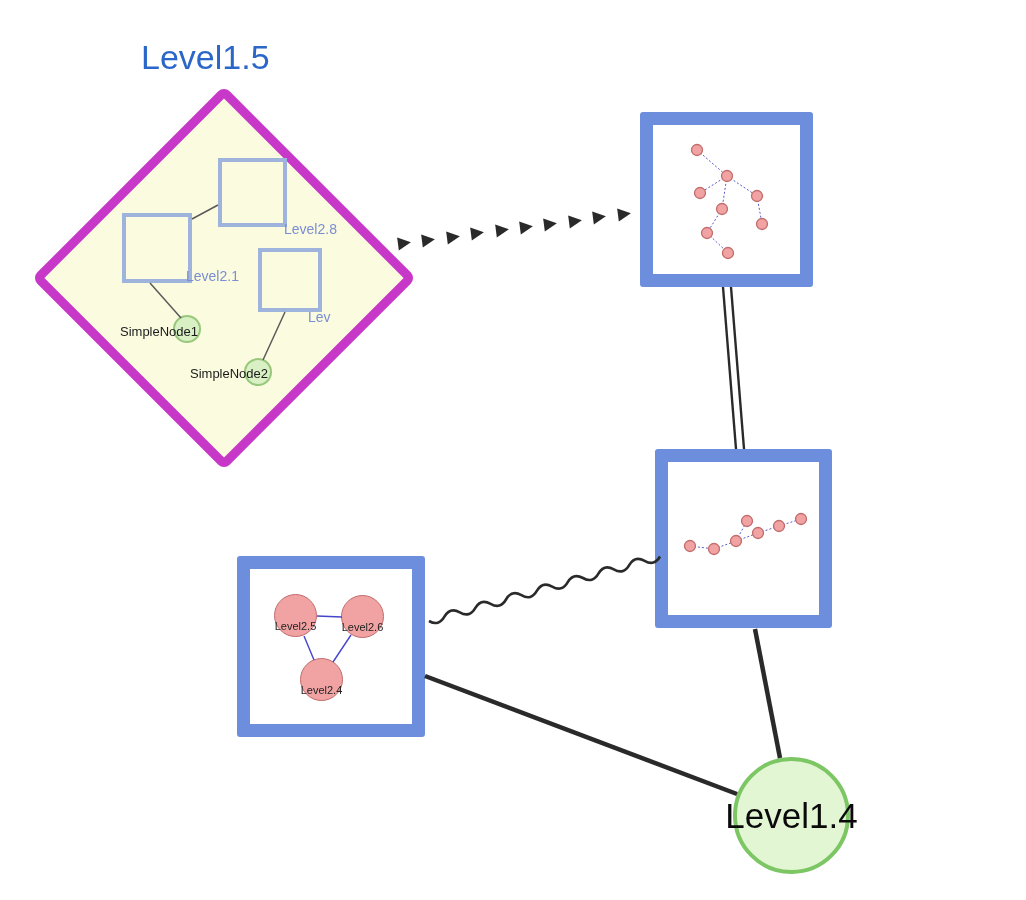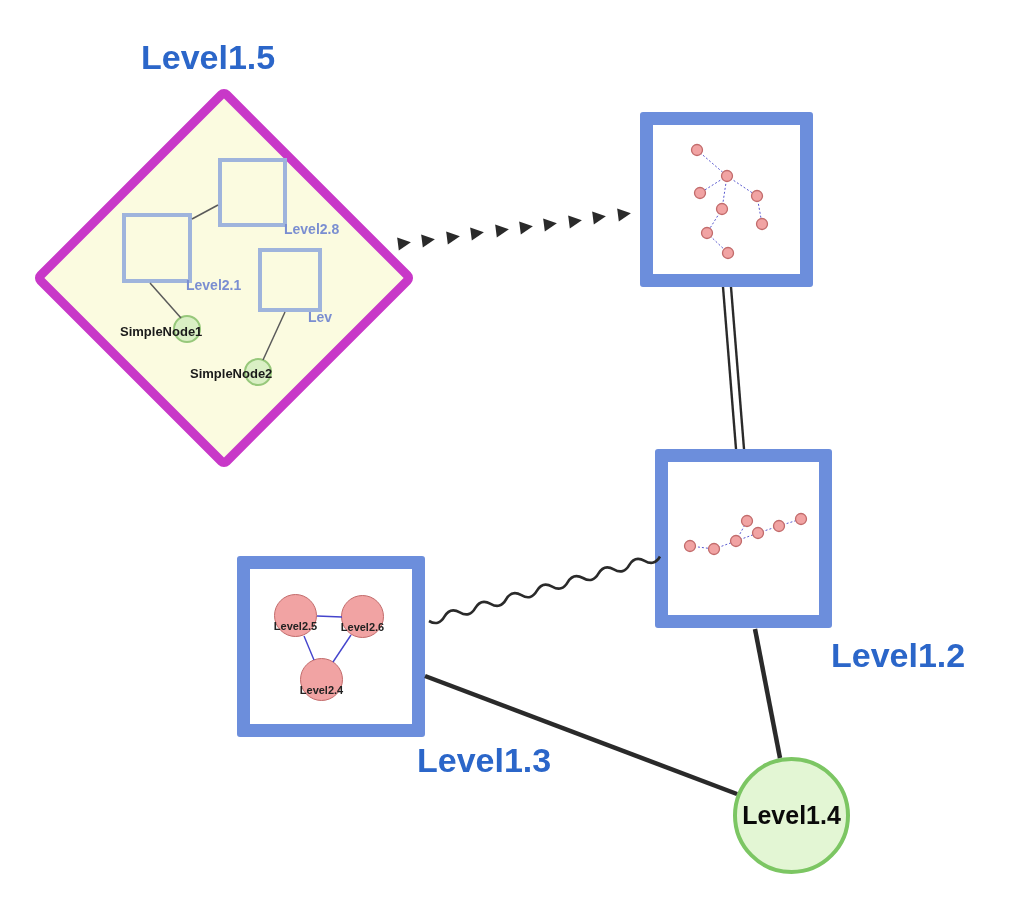--- a/index.html
+++ b/index.html
@@ -14,35 +14,35 @@
     --green_fill_large:#e3f6d4;
     --green_border_large:#7cc663;
     --pink_fill:#f1a3a3;
     --pink_border:#c26b6b;
     --edge_dark:#2a2a2a;
     --mini_edge:#5a5ad0;
     --triangle_edge:#4444cc;
   }
   *{margin:0;padding:0;box-sizing:border-box;}
   body{font-family:"Liberation Sans",sans-serif;background:#fff;}
-  .canvas{position:relative;width:1026px;height:900px;background:#fff;overflow:hidden;font-weight:bold;}
+  .canvas{position:relative;width:1026px;height:900px;background:#fff;overflow:hidden;}
   .diamond{position:absolute;left:88px;top:142px;width:272px;height:272px;
     border:9px solid var(--diamond_border);background:var(--diamond_fill);
     transform:rotate(45deg);border-radius:8px;}
   .group-box{position:absolute;border:13px solid var(--group_border);background:#fff;border-radius:3px;}
   .inner-square{position:absolute;border:4px solid var(--inner_square_border);background:var(--diamond_fill);}
   .label-big{position:absolute;font-size:34px;color:var(--label_blue);white-space:nowrap;}
   .label-small-blue{position:absolute;font-size:14px;color:var(--inner_label_blue);white-space:nowrap;}
   .label-simple{position:absolute;width:150px;text-align:left;font-size:13px;color:#1a1a1a;white-space:nowrap;}
   .green-dot{position:absolute;width:28px;height:28px;border-radius:50%;
     border:2px solid var(--green_border_small);background:var(--green_fill_small);}
   .big-circle{position:absolute;left:733px;top:757px;width:117px;height:117px;border-radius:50%;
     border:4px solid var(--green_border_large);background:var(--green_fill_large);
     display:flex;align-items:center;justify-content:center;}
-  .label-l14{font-size:25px;color:#0a0a0a;white-space:nowrap;}
+  .label-l14{font-size:35px;color:#0a0a0a;white-space:nowrap;}
   .pink-circle{position:absolute;width:43px;height:43px;border-radius:50%;
     border:1.5px solid var(--pink_border);background:var(--pink_fill);
     display:flex;align-items:center;justify-content:center;font-size:11px;color:#222;}
   .pink-circle span{white-space:nowrap;margin-top:20px;}
   .overlay{position:absolute;left:0;top:0;pointer-events:none;}
   .edge-dark{stroke:var(--edge_dark);fill:none;}
   .arrowhead{fill:var(--edge_dark);}
   .mini-edge{stroke:var(--mini_edge);stroke-width:1;stroke-dasharray:2 2;fill:none;}
   .mini-node{fill:var(--pink_fill);stroke:var(--pink_border);stroke-width:1.3;}
   .tri-edge{stroke:var(--triangle_edge);stroke-width:1.4;}
@@ -54,34 +54,32 @@
 <div class="canvas">
 
   <div class="diamond"></div>
   <div class="label-big" style="left:141px;top:38px;">Level1.5</div>
 
   <div class="inner-square" style="left:218px;top:158px;width:69px;height:69px;"></div>
   <div class="inner-square" style="left:122px;top:213px;width:70px;height:70px;"></div>
   <div class="inner-square" style="left:258px;top:248px;width:64px;height:64px;"></div>
 
   <div class="label-small-blue" style="left:284px;top:221px;text-align:center;">Level2.8</div>
-  <div class="label-small-blue" style="left:186px;top:277px;">Level2.1</div>
+  <div class="label-small-blue" style="left:186px;top:268px;">Level2.1</div>
   <div class="label-small-blue" style="left:308px;top:309px;">Lev</div>
 
   <div class="green-dot" style="left:173px;top:315px;"></div>
   <div class="green-dot" style="left:244px;top:358px;"></div>
   <div class="label-simple" style="left:120px;top:324px;">SimpleNode1</div>
   <div class="label-simple" style="left:190px;top:366px;">SimpleNode2</div>
 
   <div class="group-box" style="left:640px;top:112px;width:173px;height:175px;"></div>
   <div class="group-box" style="left:655px;top:449px;width:177px;height:179px;"></div>
   <div class="group-box" style="left:237px;top:556px;width:188px;height:181px;"></div>
 
-  <div class="label-big" style="left:831px;top:636px;">Level1.2</div>
-  <div class="label-big" style="left:417px;top:741px;">Level1.3</div>
 
   <div class="big-circle">
     <span class="label-l14">Level1.4</span>
   </div>
 
   <div class="pink-circle" style="left:274px;top:594px;">
     <span>Level2.5</span>
   </div>
   <div class="pink-circle" style="left:341px;top:595px;">
     <span>Level2.6</span>

